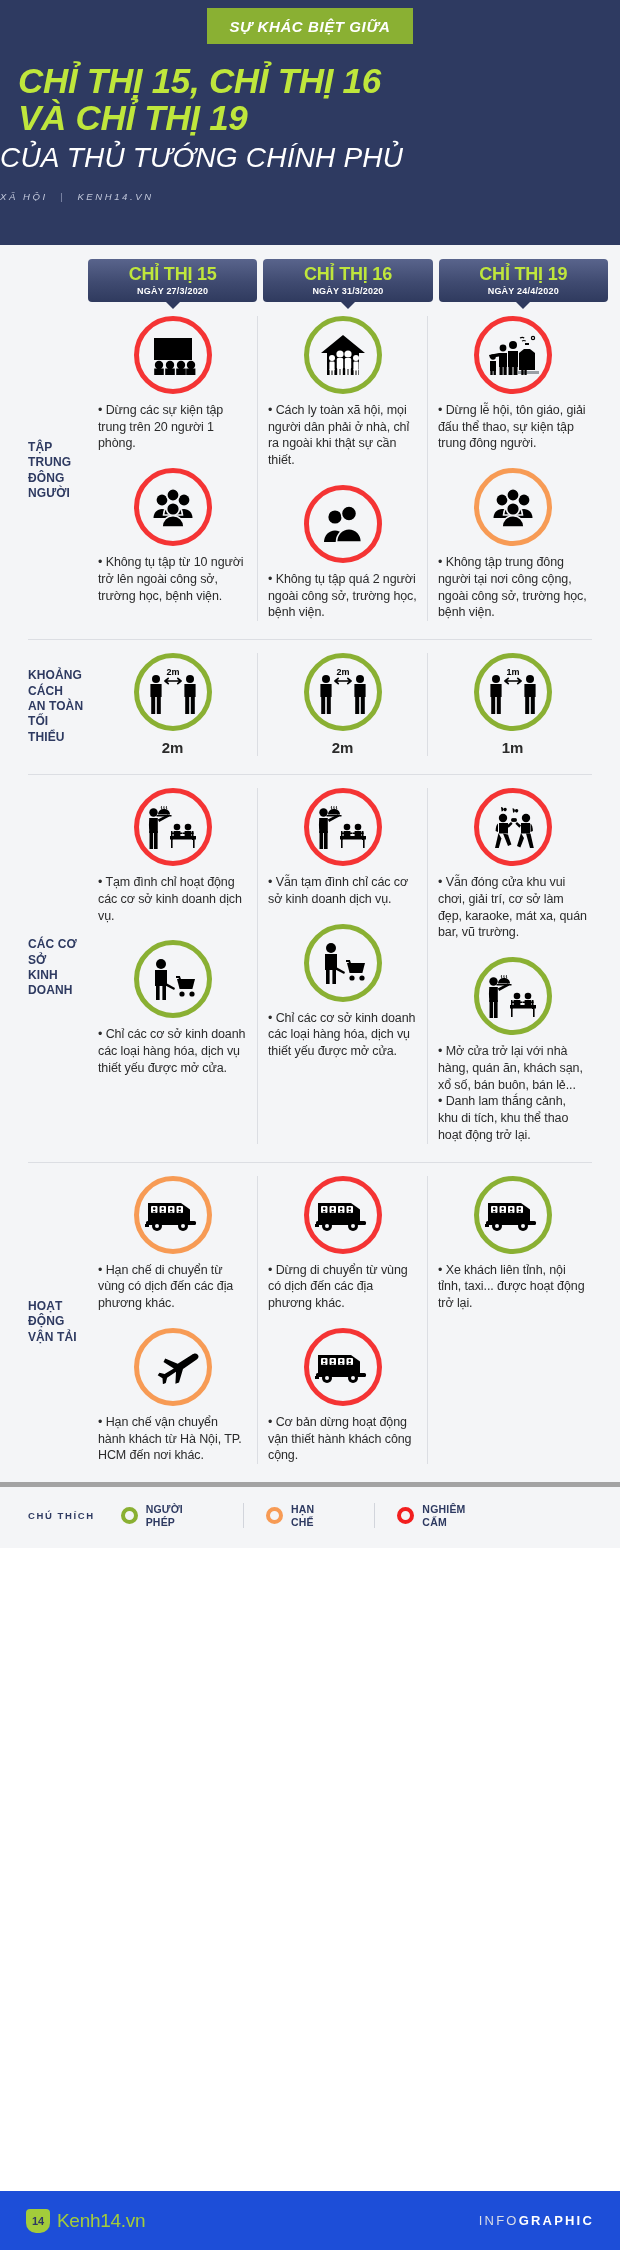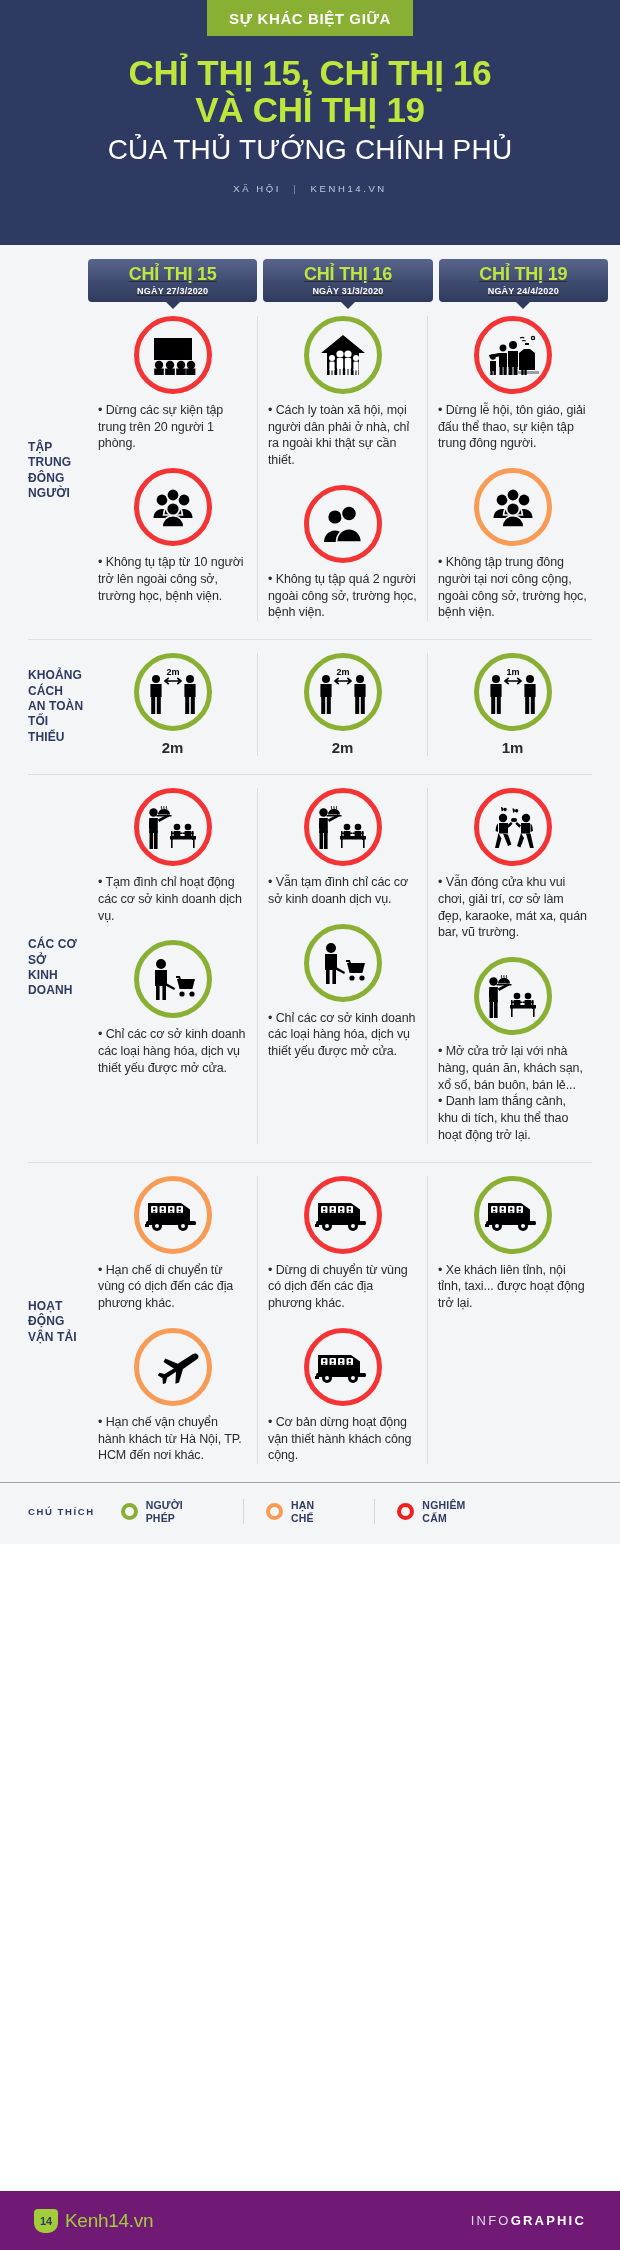--- a/index.html
+++ b/index.html
@@ -10,22 +10,23 @@
     color:#2b2b2b;
     position:relative;
     overflow:hidden;
   }
 
   
   .header{
     background:#2e3a61;
     height:245px;
     position:relative;
-    text-align:center;
-    padding-top:0;
+    text-align:left;
+    padding-top:8px;
+    font-style:italic;
   }
   .kicker-wrap{ display:flex; justify-content:center; }
   .kicker{
     background:#8ab033;
     color:#ffffff;
     font-weight:bold;
     font-size:15px;
     letter-spacing:.6px;
     padding:10px 22px 9px;
     display:inline-block;
@@ -56,21 +57,20 @@
 
   
   .sheet{ background:#f4f5f7; padding:0 0 0 0; }
 
   
   .col-heads{
     display:flex;
     padding:14px 12px 0 88px;
     gap:6px;
     background:#f4f5f7;
-    text-decoration:underline;
   }
   .badge{
     flex:1;
     background:linear-gradient(180deg,#59648c 0%,#3f4a70 55%,#2f3a5e 100%);
     border-radius:4px;
     text-align:center;
     padding:6px 2px 6px;
     position:relative;
   }
   .badge .bt{
@@ -173,21 +173,21 @@
     color:#2b2b2b;
     margin-top:8px;
   }
 
   
   .legend{
     display:flex;
     align-items:center;
     padding:16px 20px 20px 28px;
     background:#f4f5f7;
-    border-top:1px solid #a3a3a3;
+    border-top:5px solid #a3a3a3;
   }
   .legend-title{
     color:#2e3a61;
     font-size:9.5px;
     font-weight:bold;
     letter-spacing:1.6px;
     margin-right:26px;
   }
   .legend-item{
     display:flex;
@@ -214,25 +214,25 @@
     font-weight:bold;
     line-height:1.2;
     letter-spacing:.2px;
   }
 
   
   .footer{
     position:absolute;
     left:0;right:0;bottom:0;
     height:62px;
-    background:#701a75;
+    background:#1d4ed8;
     display:flex;
     align-items:center;
     justify-content:space-between;
-    padding:0 34px;
+    padding:0 26px;
     border-top:3px solid #ffffff;
   }
   .brand{ display:flex; align-items:center; gap:7px; }
   .brand-mark{
     width:24px;height:24px;
     background:#a3cc3a;
     border-radius:4px 4px 10px 10px;
     color:#2e3a61;
     font-size:11px;
     font-weight:bold;

